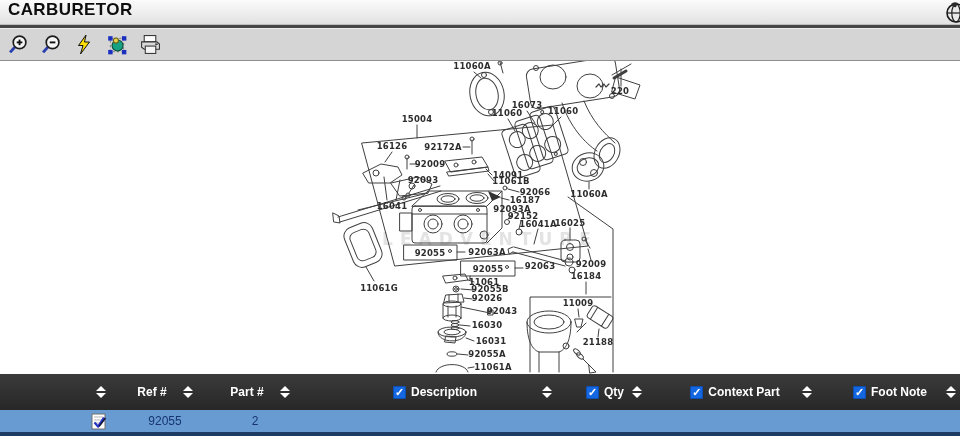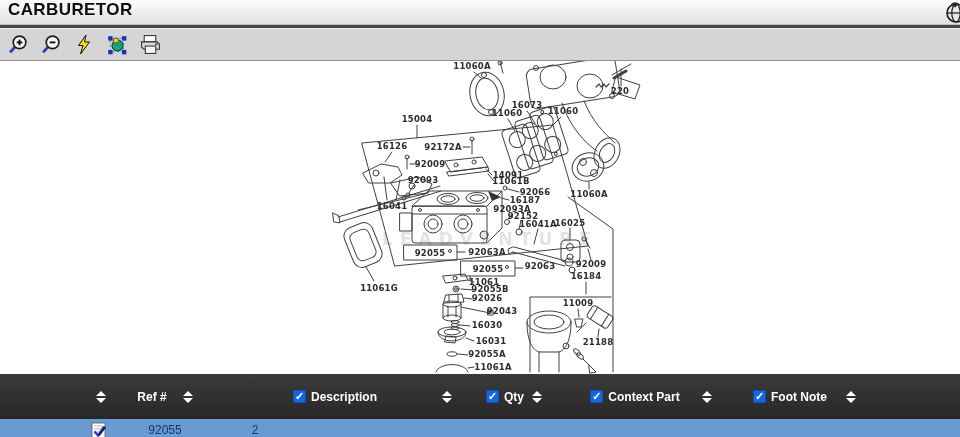--- a/index.html
+++ b/index.html
@@ -22,21 +22,21 @@
     height:31px;background:#d5d5d5;border-bottom:1px solid #8f8f8f;
     display:flex;align-items:center;gap:9px;padding-left:6px;
   }
   .tool-btn{width:24px;height:24px;display:flex;align-items:center;justify-content:center;cursor:pointer;}
   
   .diagram{height:313px;position:relative;background:#fff;overflow:hidden;}
   .dlabel{font:bold 8.5px "DejaVu Sans", sans-serif;fill:#2d2d2d;text-anchor:middle;letter-spacing:.2px;}
   #watermark{font:bold 17px "DejaVu Sans", sans-serif;fill:#e3e3e3;letter-spacing:7px;text-anchor:middle;}
   
   .thead{
-    height:45px;background:linear-gradient(180deg,#3b3b3b,#272727);
+    height:36px;background:linear-gradient(180deg,#3b3b3b,#272727);
     display:flex;align-items:center;color:#fff;font-size:12px;font-weight:bold;
   }
   .th{display:flex;align-items:center;justify-content:center;position:relative;height:100%;gap:5px;}
   .w0{width:120px}.w1{width:90px}.w2{width:100px}.w3{width:250px}.w4{width:90px}.w5{width:170px}.w6{width:140px}
   .th.first{justify-content:flex-end;padding-right:14px;box-sizing:border-box;}
   .sort{display:flex;flex-direction:column;gap:2px;align-items:center;cursor:pointer;}
   .sort i{display:block;width:0;height:0;border-left:5px solid transparent;border-right:5px solid transparent;}
   .sort .up{border-bottom:5px solid #fff;}
   .sort .dn{border-top:5px solid #fff;}
   .sort.abs{position:absolute;right:8px;top:50%;transform:translateY(-50%);}
@@ -376,20 +376,27 @@
         <i class="dn"></i>
       </span>
   </div>
   <div class="th w1">
     <span>Ref #</span>
     <span class="sort" style="margin-left:11px">
         <i class="up"></i>
         <i class="dn"></i>
       </span>
   </div>
+  <div class="th w2">
+    <span>Part #</span>
+    <span class="sort" style="margin-left:11px">
+        <i class="up"></i>
+        <i class="dn"></i>
+      </span>
+  </div>
   <div class="th w3">
     <span class="chk">
         <span>✓</span>
       </span>
     <span>Description</span>
     <span class="sort abs">
         <i class="up"></i>
         <i class="dn"></i>
       </span>
   </div>

